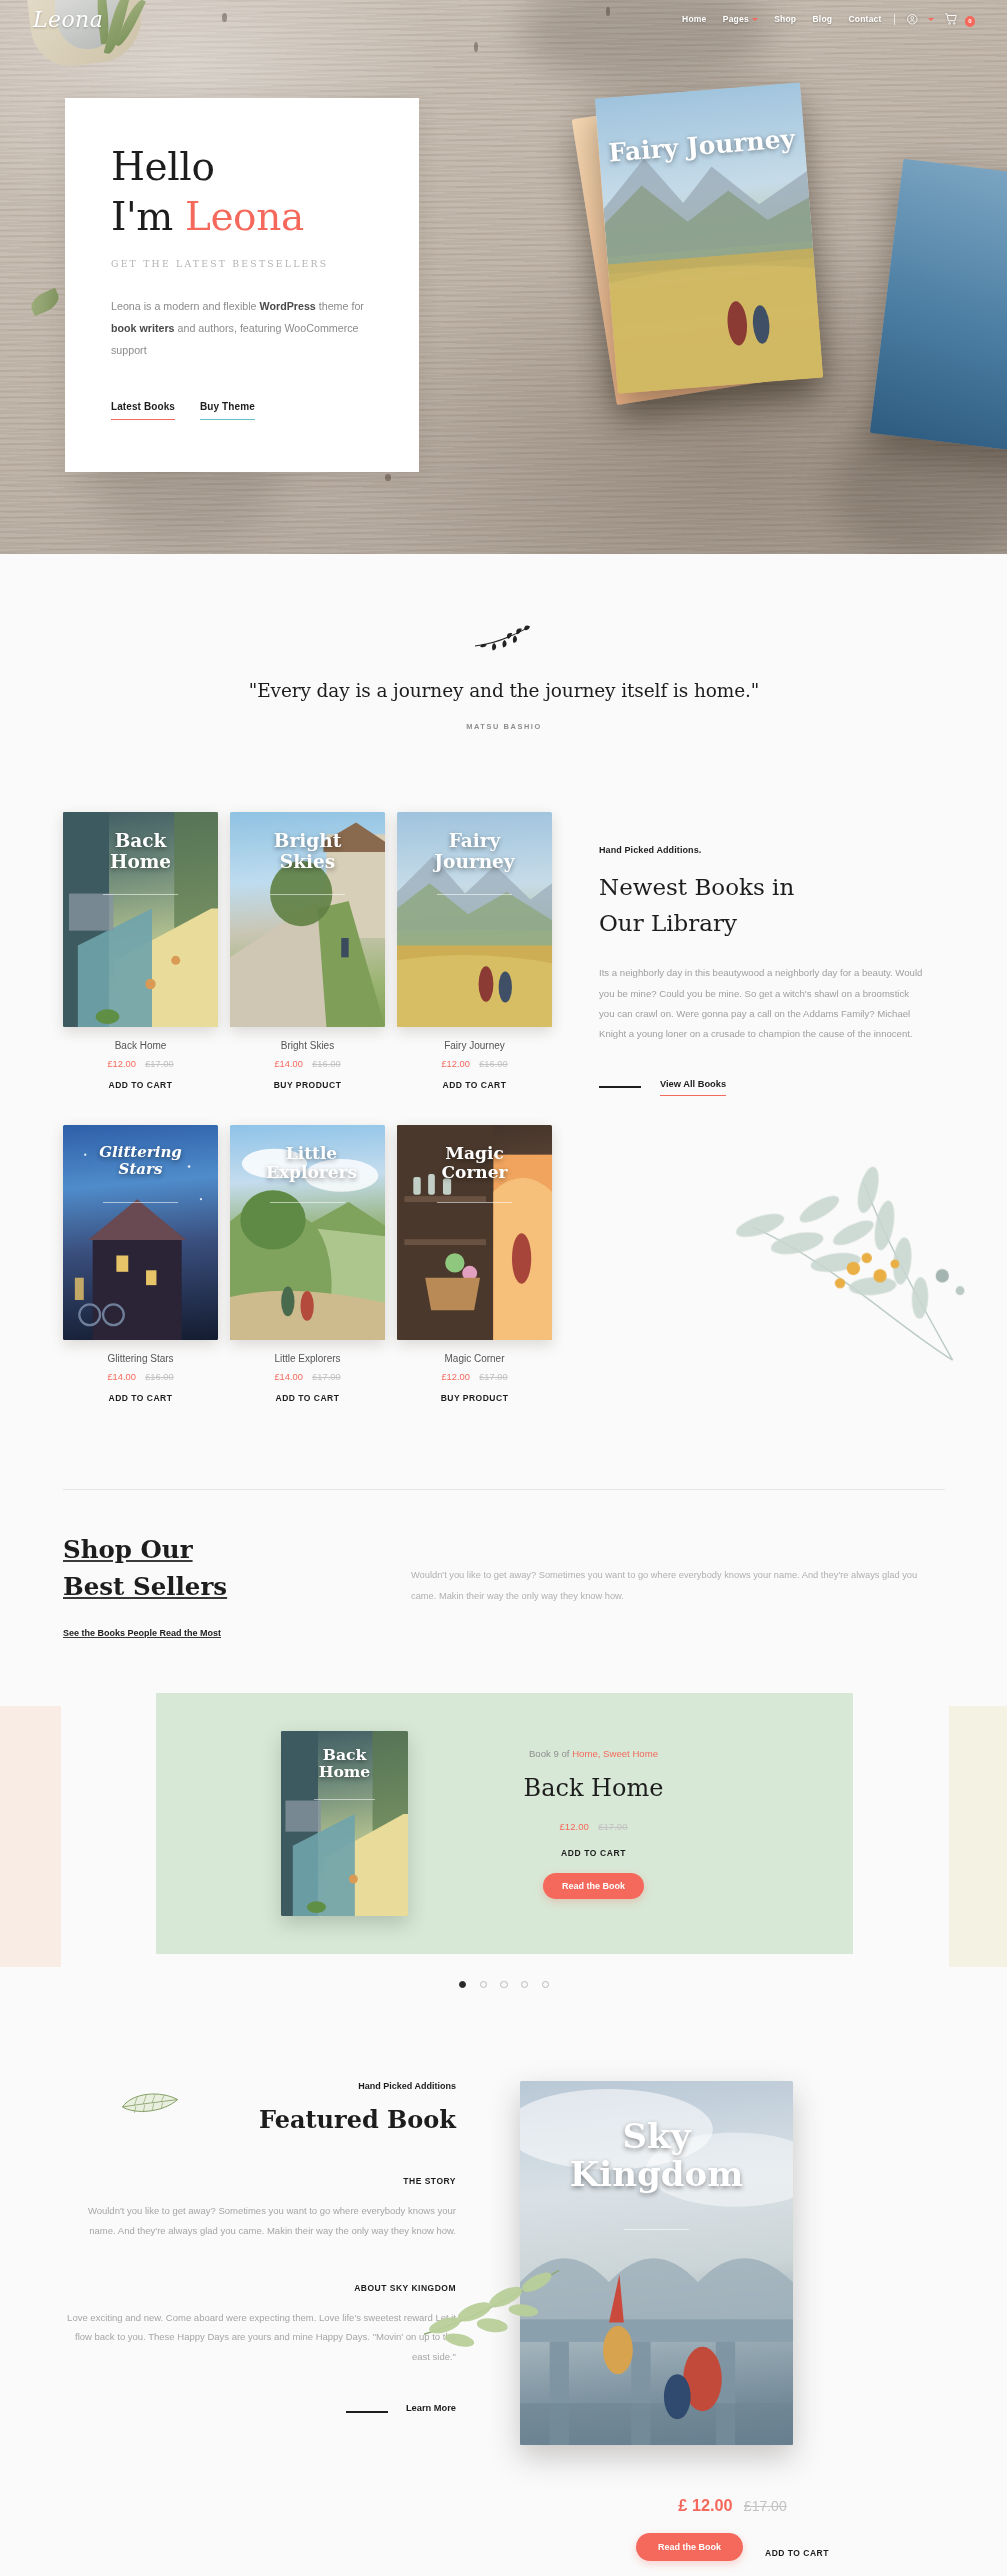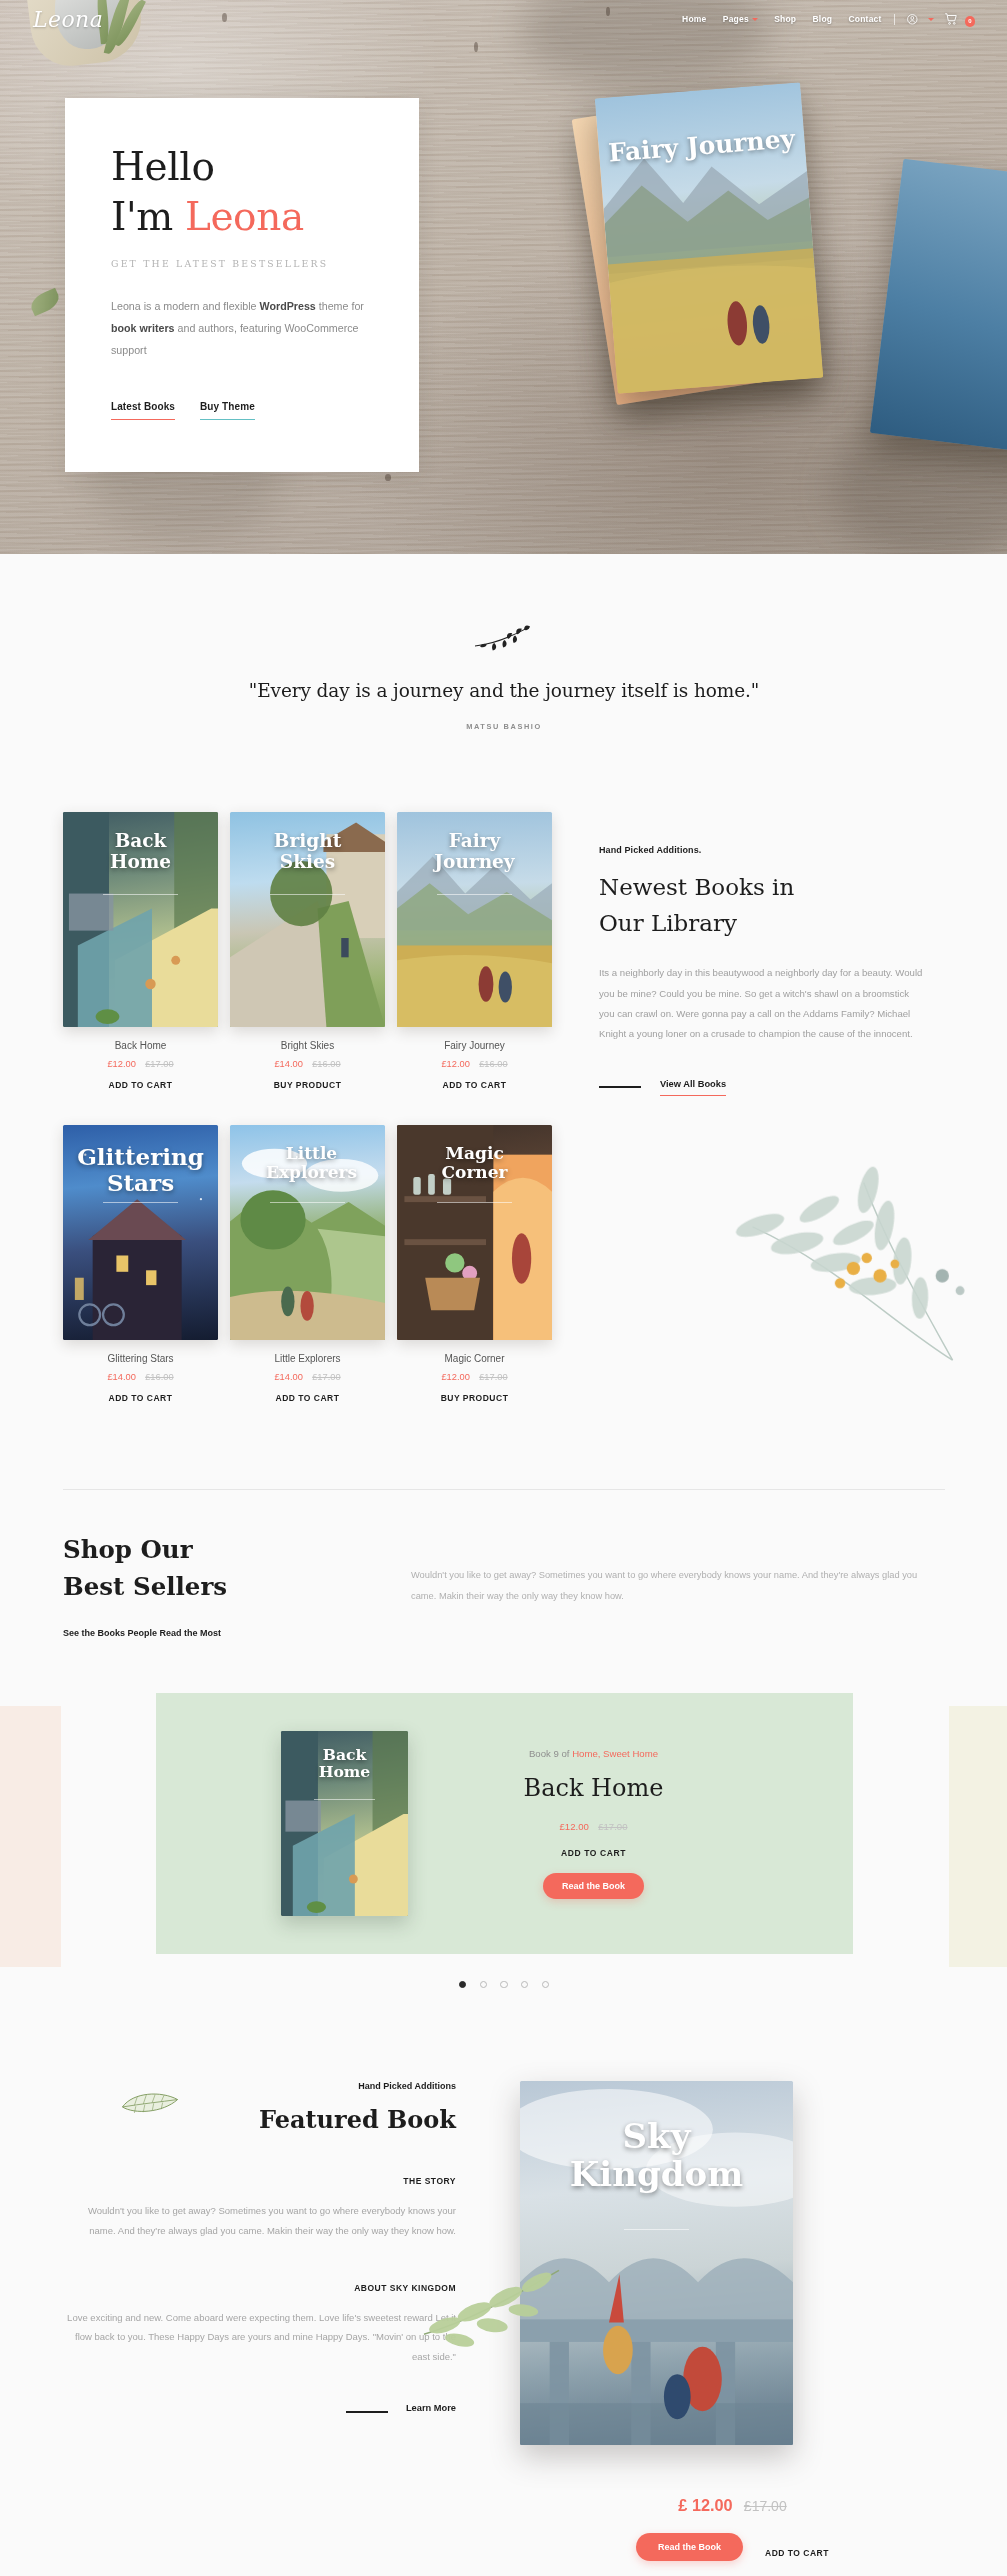--- a/index.html
+++ b/index.html
@@ -175,21 +175,21 @@
     font-size: 9.3px; font-weight: 700; color: #1d1d1d; text-decoration: none;
     padding-bottom: 6px; border-bottom: 1.5px solid #f4695c;
   }
 
   
   .botanical { position: absolute; right: -30px; top: 326px; width: 267px; height: 237px; opacity: .95; pointer-events: none; z-index: 1; }
 
   
   .divider { width: 882px; margin: 0 auto; height: 0.7px; background: #e6e6e6; }
   .best { width: 882px; margin: 0 auto; padding: 43px 0 25px; display: flex; }
-  .best-left { width: 348px; }
+  .best-left { width: 348px; text-decoration: underline; }
   .best-title { font-family: "DejaVu Serif", serif; font-size: 24.5px; line-height: 1.5; color: #1d1d1d; }
   .best-note { margin-top: 22px; font-size: 9px; font-weight: 700; color: #1d1d1d; }
   .best-right { width: 519px; padding-top: 33px; }
   .best-para { font-size: 9.3px; line-height: 2.2; color: #b0b0b0; }
 
   
   .slider-zone { position: relative; padding: 30px 0 25px; }
   .band { position: absolute; top: 43px; height: 261px; }
   .band-left { left: 0; width: 61px; background: #f8ece5; }
   .band-right { right: 0; width: 59px; background: #f3f2e3; }
@@ -482,21 +482,21 @@
                   <rect x="16" y="206" width="12" height="30" fill="#e8c468" opacity=".8"></rect>
                   <circle cx="36" cy="256" r="14" fill="none" stroke="#6f7f9a" stroke-width="3"></circle>
                   <circle cx="68" cy="256" r="14" fill="none" stroke="#6f7f9a" stroke-width="3"></circle>
                   <g fill="#fff" opacity=".85">
                       <circle cx="30" cy="40" r="1.6"></circle>
                       <circle cx="170" cy="56" r="1.8"></circle>
                       <circle cx="90" cy="30" r="1.4"></circle>
                       <circle cx="186" cy="100" r="1.5"></circle>
                     </g>
                 </svg>
-                <div class="cover-title" style="font-size:23px;">
+                <div class="cover-title" style="font-size:15px;font-style:italic;">
                   <div>Glittering</div>
                   <div>Stars</div>
                 </div>
                 <div class="cover-rule" style="top:77px;"></div>
               </div>
               <div class="book-meta">
                 <div class="bk-title">Glittering Stars</div>
                 <div class="bk-price">
                   <span class="price-now">£14.00</span>
                   <span class="price-old">£16.00</span>

